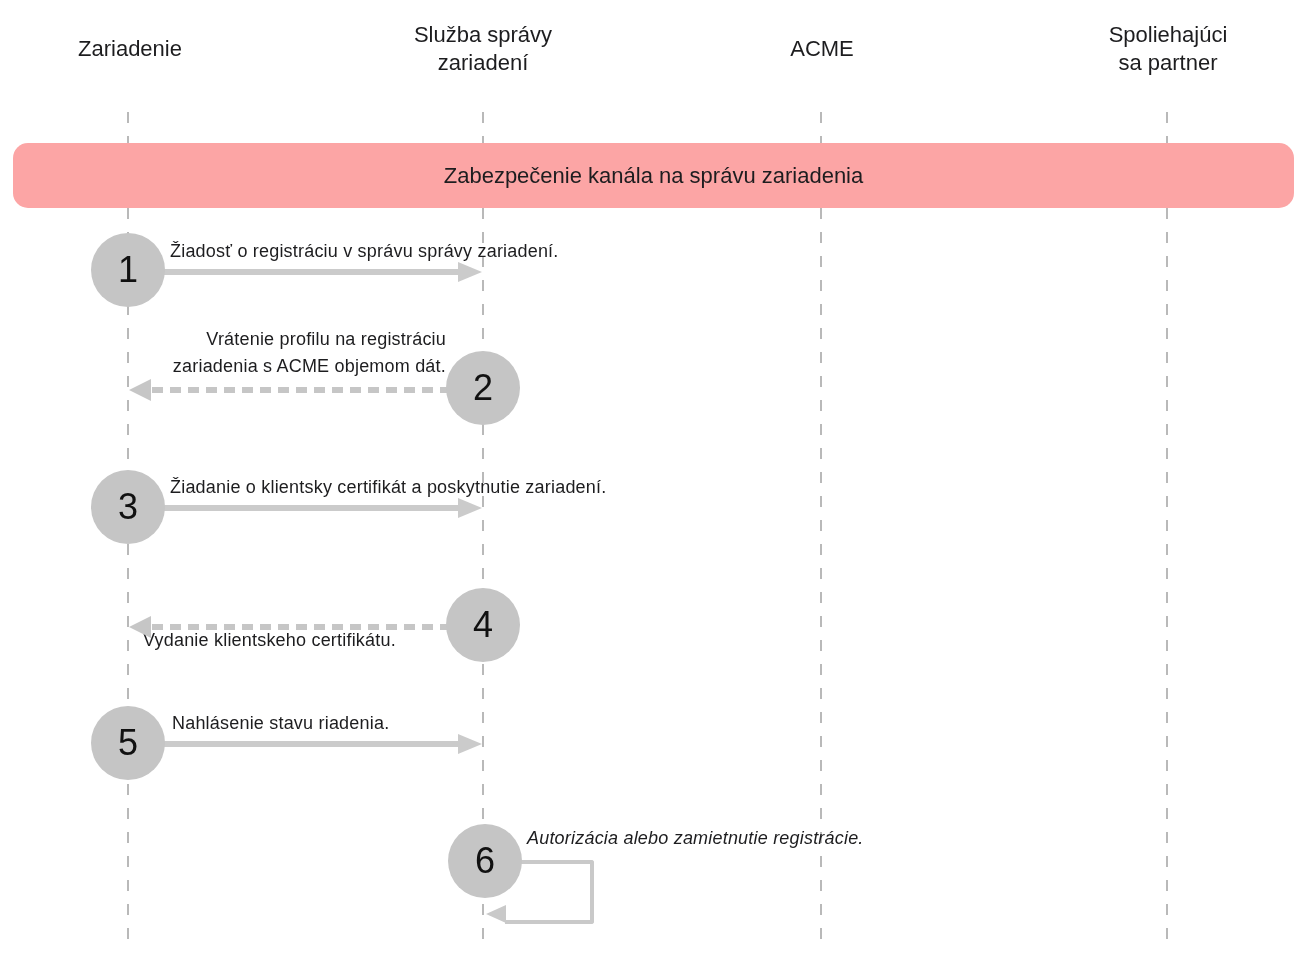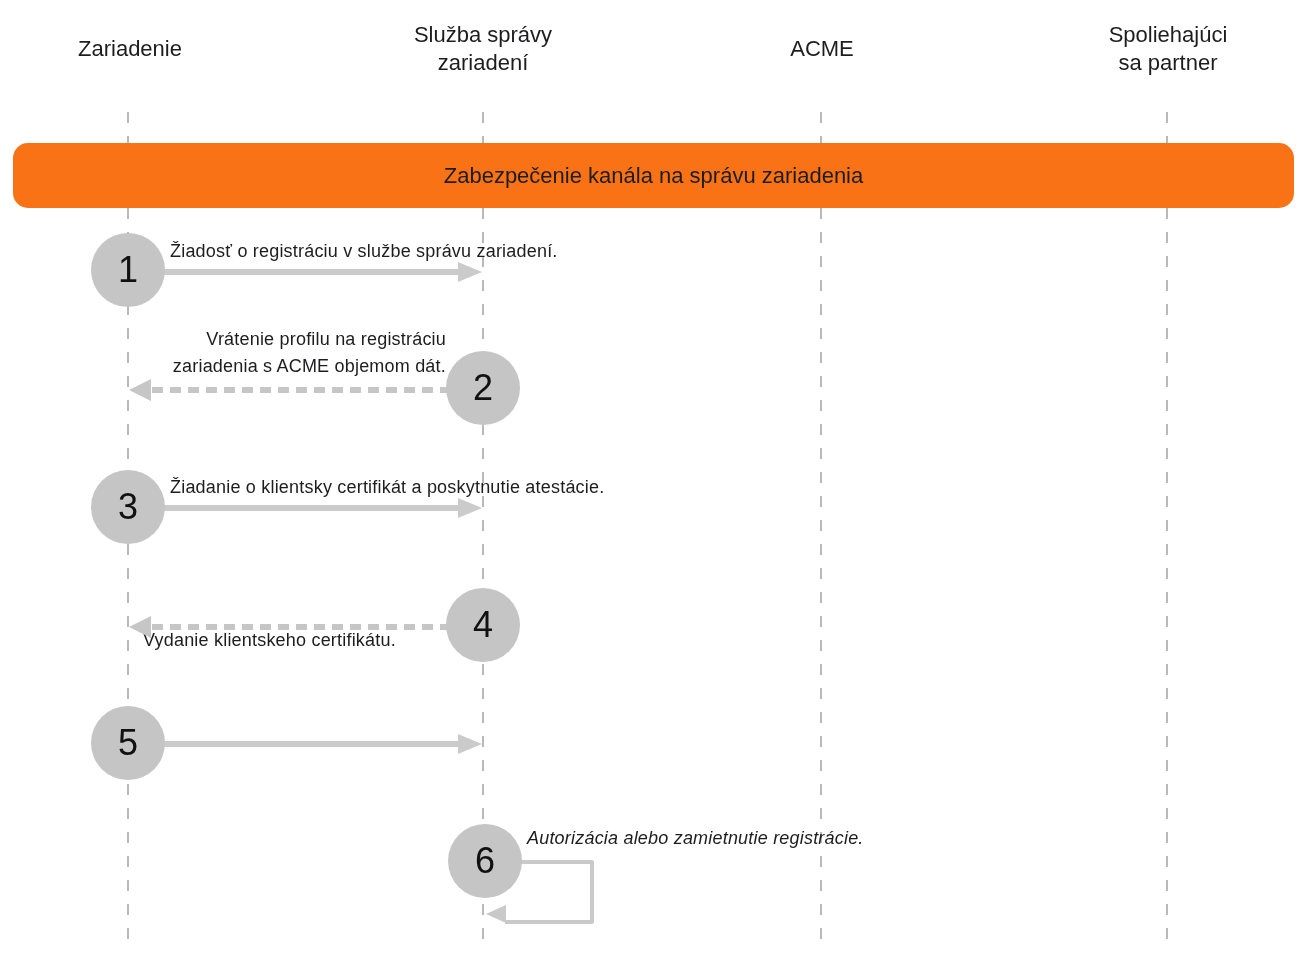--- a/index.html
+++ b/index.html
@@ -14,21 +14,21 @@
   }
   
   .actor{
     position:absolute;top:20px;height:58px;width:320px;
     display:flex;align-items:center;justify-content:center;text-align:center;
     font-size:22px;line-height:28px;white-space:pre-line;transform:translateX(-50%);
   }
   
   .banner{
     position:absolute;left:13px;top:143px;width:1281px;height:65px;
-    background:#f97316;border-radius:15px;
+    background:#fca5a5;border-radius:15px;
     display:flex;align-items:center;justify-content:center;font-size:22px;
   }
   
   .circle{
     position:absolute;width:74px;height:74px;border-radius:50%;background:#c5c5c5;
     display:flex;align-items:center;justify-content:center;font-size:36px;color:#111;
   }
   
   .shaft-solid{position:absolute;height:6px;background:#cbcbcb;}
   .shaft-dashed{
@@ -73,41 +73,42 @@
   <div class="actor" style="left:822px;">ACME</div>
   <div class="actor" style="left:483px;">Služba správy
 zariadení</div>
   <div class="actor" style="left:1168px;">Spoliehajúci
 sa partner</div>
 
   <div class="banner">
     <span>Zabezpečenie kanála na správu zariadenia</span>
   </div>
 
-  <div class="step-label" style="left:170px;top:238px;">Žiadosť o registráciu v službe správu zariadení.</div>
+  <div class="step-label" style="left:170px;top:238px;">Žiadosť o registráciu v správu správy zariadení.</div>
   <div class="shaft-solid" style="left:150px;top:269px;width:309px;"></div>
   <div class="head-right" style="left:458px;top:262px;"></div>
   <div class="circle" style="left:91px;top:233px;">1</div>
 
   <div class="step-label center" style="left:128px;top:326px;width:318px;text-align:right;">Vrátenie profilu na registráciu
 zariadenia s ACME objemom dát.</div>
   <div class="shaft-dashed" style="left:152px;top:387px;width:300px;"></div>
   <div class="head-left" style="left:129px;top:379px;"></div>
   <div class="circle" style="left:446px;top:351px;">2</div>
 
-  <div class="step-label" style="left:170px;top:474px;">Žiadanie o klientsky certifikát a poskytnutie atestácie.</div>
+  <div class="step-label" style="left:170px;top:474px;">Žiadanie o klientsky certifikát a poskytnutie zariadení.</div>
   <div class="shaft-solid" style="left:150px;top:505px;width:309px;"></div>
   <div class="head-right" style="left:458px;top:498px;"></div>
   <div class="circle" style="left:91px;top:470px;">3</div>
 
   <div class="step-label" style="left:143px;top:592px;margin-top:35px;">Vydanie klientskeho certifikátu.</div>
   <div class="shaft-dashed" style="left:152px;top:624px;width:300px;"></div>
   <div class="head-left" style="left:129px;top:616px;"></div>
   <div class="circle" style="left:446px;top:588px;">4</div>
 
+  <div class="step-label" style="left:172px;top:710px;">Nahlásenie stavu riadenia.</div>
   <div class="shaft-solid" style="left:150px;top:741px;width:309px;"></div>
   <div class="head-right" style="left:458px;top:734px;"></div>
   <div class="circle" style="left:91px;top:706px;">5</div>
 
   <div class="step-label" style="left:527px;top:825px;font-style:italic;">Autorizácia alebo zamietnutie registrácie.</div>
   <div class="loop"></div>
   <div class="loop-head"></div>
   <div class="circle" style="left:448px;top:824px;">6</div>
 
 </div>

